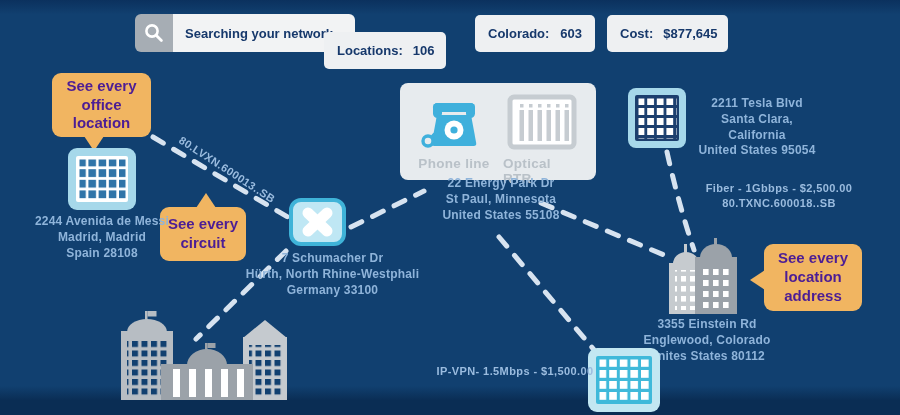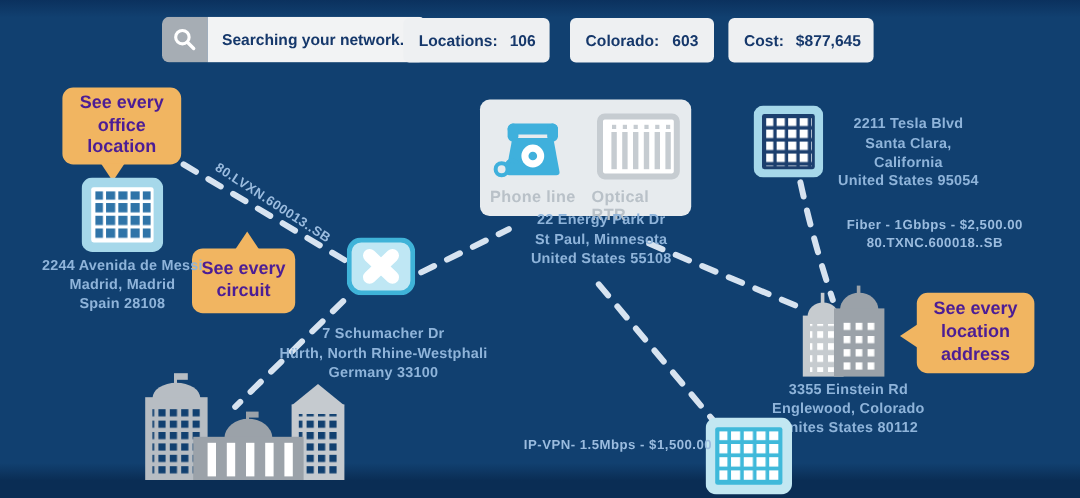--- a/index.html
+++ b/index.html
@@ -31,21 +31,21 @@
 
   .addr{position:absolute;color:#8fb4da;font-size:12px;line-height:1.32;
     text-align:center;white-space:pre-line;letter-spacing:.2px;}
   .clabel{position:absolute;color:#9bbcdf;font-size:11px;line-height:1.35;
     text-align:center;white-space:pre-line;letter-spacing:.4px;}
   .rot{transform:rotate(33deg);transform-origin:0 0;white-space:nowrap;}
 
   .node{position:absolute;}
 
   
-  .card{position:absolute;left:400px;top:83px;width:176px;height:97px;background:#e7ebee;
+  .card{position:absolute;left:400px;top:83px;width:196px;height:97px;background:#e7ebee;
     border-radius:8px;display:flex;justify-content:center;gap:10px;padding-top:11px;box-sizing:border-box;}
   .dev{width:78px;display:flex;flex-direction:column;align-items:center;}
   .dev .ic{height:56px;display:flex;align-items:flex-end;justify-content:center;}
   .dev .lb{margin-top:6px;font-size:13.5px;color:#b9c1c8;letter-spacing:.3px;}
 </style>
 </head>
 <body>
 
 <div class="canvas">
 
@@ -63,21 +63,21 @@
   <div class="searchbox">
     <div class="search-ico">
       <svg width="22" height="22" viewBox="0 0 22 22">
         <circle cx="9" cy="9" r="5.6" fill="none" stroke="#ffffff" stroke-width="2.6"></circle>
         <line x1="13.4" y1="13.4" x2="18.4" y2="18.4" stroke="#ffffff" stroke-width="2.8" stroke-linecap="round"></line>
       </svg>
     </div>
     <input class="search-field" type="text" readonly="" value="Searching your network..." style="">
   </div>
 
-  <div class="stat" style="left:336px;width:122px;">
+  <div class="stat" style="left:324px;width:122px;margin-top:17px;">
     <span>Locations:</span>
     <span class="v">106</span>
   </div>
   <div class="stat" style="left:475px;width:120px;">
     <span>Colorado:</span>
     <span class="v">603</span>
   </div>
   <div class="stat" style="left:607px;width:121px;">
     <span>Cost:</span>
     <span class="v">$877,645</span>
@@ -112,21 +112,21 @@
 
   <div class="node" style="left:289px;top:198px;">
     <svg width="57" height="48" viewBox="0 0 57 48">
       <rect x="2" y="2" width="53" height="44" rx="10" fill="#bfe7f4" stroke="#3fb3d8" stroke-width="4"></rect>
       <g stroke="#ffffff" stroke-width="11" stroke-linecap="round">
         <line x1="19" y1="15" x2="38" y2="33"></line>
         <line x1="38" y1="15" x2="19" y2="33"></line>
       </g>
     </svg>
   </div>
-  <div class="addr" style="left:232px;top:251px;width:175px;margin-top:20px;">7 Schumacher Dr
+  <div class="addr" style="left:245px;top:251px;width:175px;">7 Schumacher Dr
 Hürth, North Rhine-Westphali
 Germany 33100</div>
 
   <div class="card">
     <div class="dev">
       <div class="ic">
         <svg width="66" height="52" viewBox="0 0 66 52">
           <g fill="#3fb0dc">
             <rect x="12" y="5" width="42" height="9" rx="4.5"></rect>
             <rect x="12" y="5" width="9" height="15" rx="4.5"></rect>

